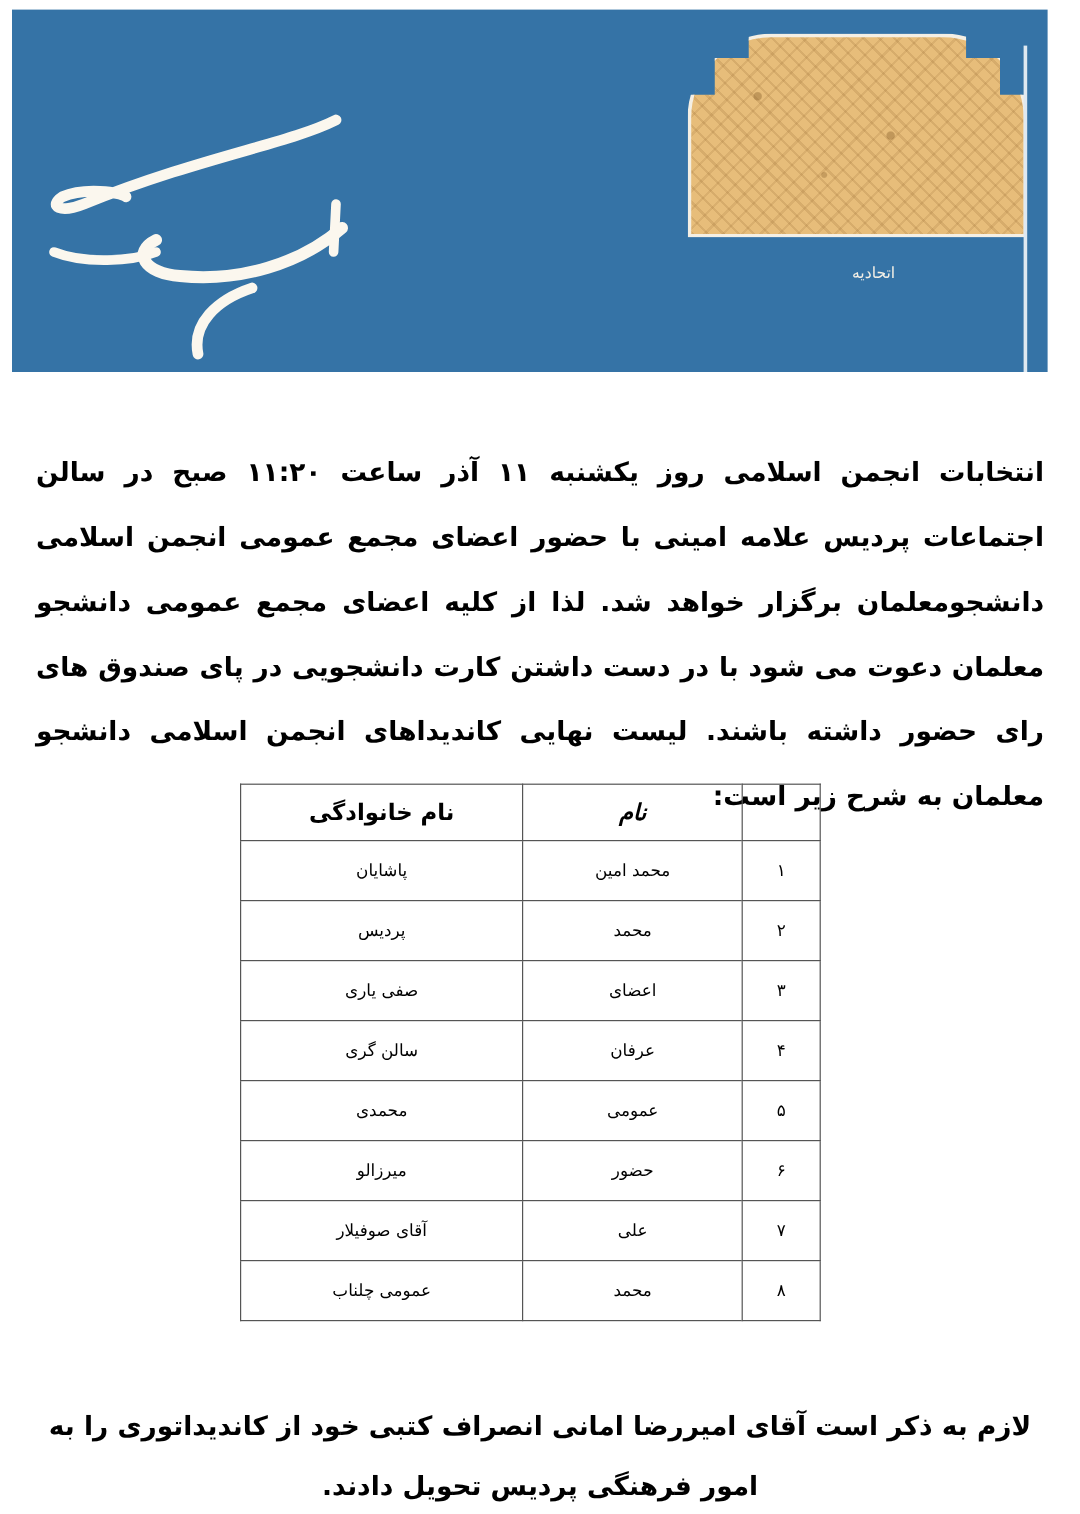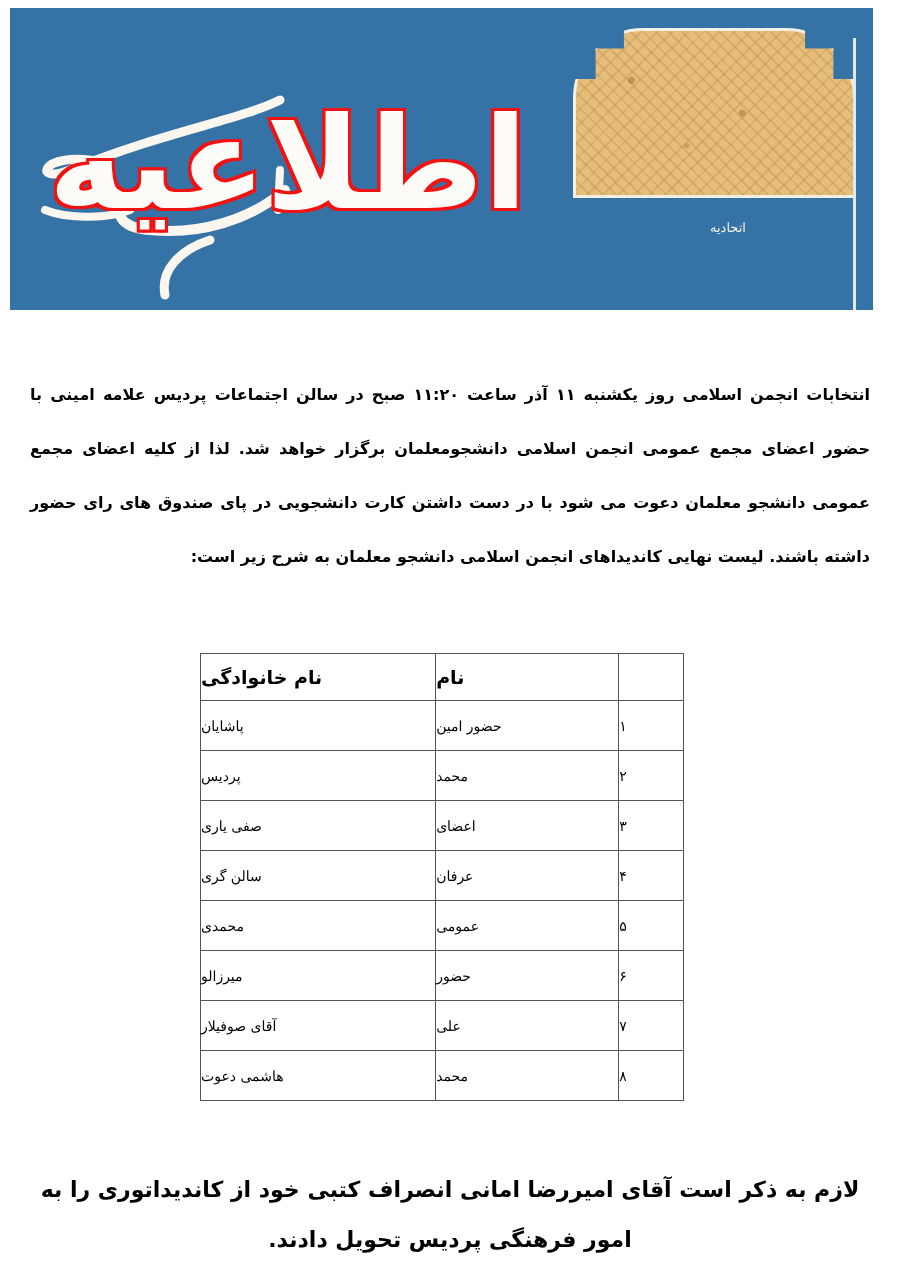--- a/index.html
+++ b/index.html
@@ -89,53 +89,53 @@
     .paragraph {
       position: absolute;
       left: 30px;
       top: 368px;
       width: 840px;
       direction: rtl;
       text-align: justify;
       text-align-last: right;
       font-family: "DejaVu Sans", sans-serif;
       font-weight: bold;
-      font-size: 16px;
+      font-size: 22px;
       line-height: 54px;
     }
     
     .candidates-table {
       position: absolute;
       left: 200px;
       top: 653px;
       width: 484px;
       border-collapse: collapse;
       direction: rtl;
       font-family: "DejaVu Serif", serif;
     }
     .candidates-table th,
     .candidates-table td {
       border: 1.5px solid #555;
-      text-align: left;
+      text-align: center;
       vertical-align: middle;
       padding: 0;
       margin-left: 45px;
     }
     .candidates-table th {
       height: 46px;
       font-family: "DejaVu Sans", sans-serif;
       font-weight: bold;
       font-size: 19px;
     }
     .candidates-table td {
       height: 49px;
       font-size: 14px;
     }
     .col-idx { width: 64px; }
-    .col-first { width: 183px; }
+    .col-first { width: 183px; font-style: italic; }
     .col-last { width: 235px; }
     
     .footer-note {
       position: absolute;
       left: 15px;
       top: 1165px;
       width: 870px;
       direction: rtl;
       text-align: center;
       font-family: "DejaVu Sans", sans-serif;
@@ -171,37 +171,36 @@
   <div class="arch"></div>
   <svg class="calligraphy" viewBox="0 0 290 240" style="left:0;top:52px;position:absolute;" width="290" height="240">
     <path d="M270 40 C 230 60, 160 70, 60 110 C 40 118, 30 112, 42 104 C 60 96, 90 100, 95 104" stroke="#fbf7ee" stroke-width="9" fill="none" stroke-linecap="round"></path>
     <path d="M275 130 C 240 160, 190 175, 140 170 C 110 168, 100 150, 120 140" stroke="#fbf7ee" stroke-width="10" fill="none" stroke-linecap="round"></path>
     <path d="M200 180 C 170 190, 150 210, 155 235" stroke="#fbf7ee" stroke-width="9" fill="none" stroke-linecap="round"></path>
     <path d="M270 110 L 268 150" stroke="#fbf7ee" stroke-width="8" fill="none" stroke-linecap="round"></path>
     <path d="M35 150 C 60 160, 100 158, 120 150" stroke="#fbf7ee" stroke-width="8" fill="none" stroke-linecap="round"></path>
   </svg>
   <div class="calligraphy-sub" style="left:700px;top:212px;">اتحادیه</div>
   <div class="banner-frame-line"></div>
-  <div class="headline">اطلاعیه</div>
 </div>
 
 <p class="paragraph" style="margin:0;">انتخابات انجمن اسلامی روز یکشنبه ۱۱ آذر  ساعت ۱۱:۲۰ صبح در سالن اجتماعات پردیس علامه امینی با حضور اعضای مجمع عمومی انجمن اسلامی دانشجومعلمان برگزار خواهد شد. لذا از کلیه  اعضای مجمع عمومی دانشجو معلمان دعوت می شود با در دست داشتن کارت دانشجویی در پای صندوق های رای حضور داشته باشند. لیست نهایی کاندیداهای انجمن اسلامی دانشجو معلمان به شرح زیر است:</p>
 
 <table class="candidates-table">
   <thead>
     <tr>
       <th class="col-idx"></th>
       <th class="col-first">نام</th>
       <th class="col-last">نام خانوادگی</th>
     </tr>
   </thead>
   <tbody>
     <tr>
       <td>۱</td>
-      <td>حضور امین</td>
+      <td>محمد امین</td>
       <td>پاشایان</td>
     </tr>
     <tr>
       <td>۲</td>
       <td>محمد</td>
       <td>پردیس</td>
     </tr>
     <tr>
       <td>۳</td>
       <td>اعضای</td>
@@ -223,21 +222,21 @@
       <td>میرزالو</td>
     </tr>
     <tr>
       <td>۷</td>
       <td>علی</td>
       <td>آقای صوفیلار</td>
     </tr>
     <tr>
       <td>۸</td>
       <td>محمد</td>
-      <td>هاشمی دعوت</td>
+      <td>عمومی چلناب</td>
     </tr>
   </tbody>
 </table>
 
 <p class="footer-note" style="margin:0;">لازم به ذکر است آقای امیررضا امانی انصراف کتبی خود از کاندیداتوری را به امور فرهنگی پردیس تحویل دادند.</p>
 
 <div class="watermark">
   <span class="wm-a">taap.</span><span class="wm-b">cfu.ac.ir</span>
 </div>
 

